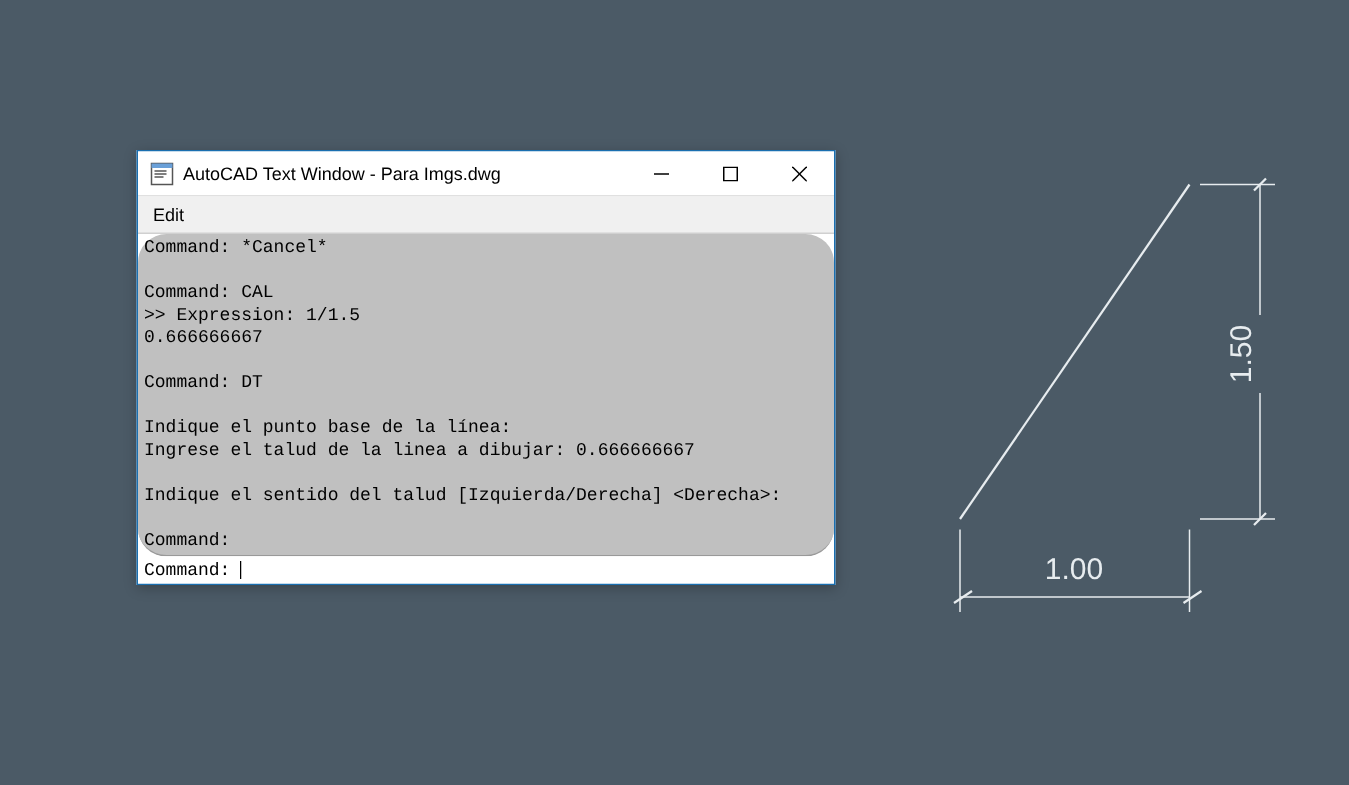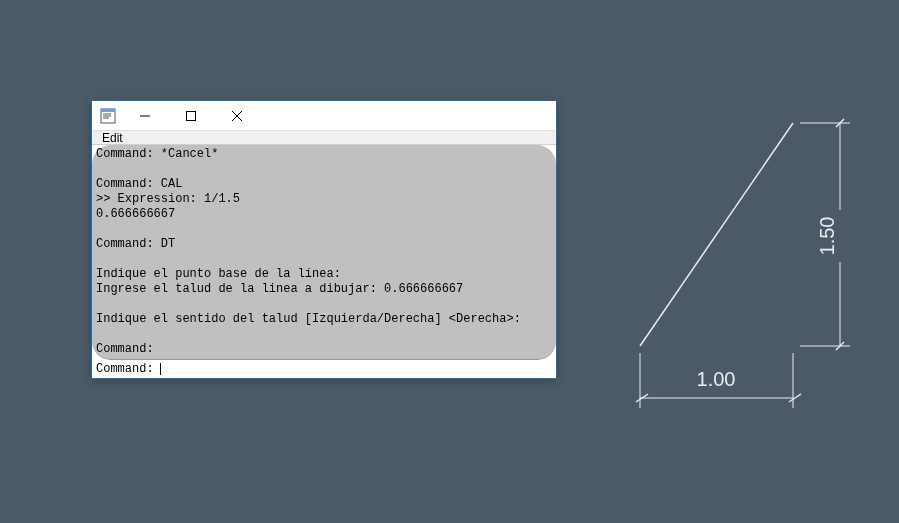--- a/index.html
+++ b/index.html
@@ -39,21 +39,21 @@
     color: #000;
   }
   .winbtn {
     width: 46px; height: 30px;
     display: flex; align-items: center; justify-content: center;
     font-size: 12px;
     color: #000;
   }
   .winbtn svg { display:block; }
   .menubar {
-    height: 14px;
+    height: 25px;
     background: #f0f0f0;
     display: flex;
     align-items: center;
     padding: 0 6px;
     font-size: 12px;
     border-bottom: 1px solid #d0d0d0;
   }
   .menuitem { padding: 0 4px; }
   .history {
     background: #c0c0c0;
@@ -113,20 +113,21 @@
   <div class="titlebar">
     <span class="icon">
       <svg width="16" height="16" viewBox="0 0 16 16">
         <rect x="1" y="1" width="14" height="14" fill="#fff" stroke="#555" stroke-width="1"></rect>
         <rect x="1" y="1" width="14" height="3" fill="#6aa0d8"></rect>
         <line x1="3" y1="6" x2="11" y2="6" stroke="#555"></line>
         <line x1="3" y1="8" x2="11" y2="8" stroke="#555"></line>
         <line x1="3" y1="10" x2="9" y2="10" stroke="#555"></line>
       </svg>
     </span>
+    <span class="title">AutoCAD Text Window - Para Imgs.dwg</span>
     <div class="winbtn">
       <svg width="10" height="10">
           <line x1="0" y1="5" x2="10" y2="5" stroke="#000" stroke-width="1"></line>
         </svg>
     </div>
     <div class="winbtn">
       <svg width="10" height="10">
           <rect x="0.5" y="0.5" width="9" height="9" fill="none" stroke="#000" stroke-width="1"></rect>
         </svg>
     </div>

